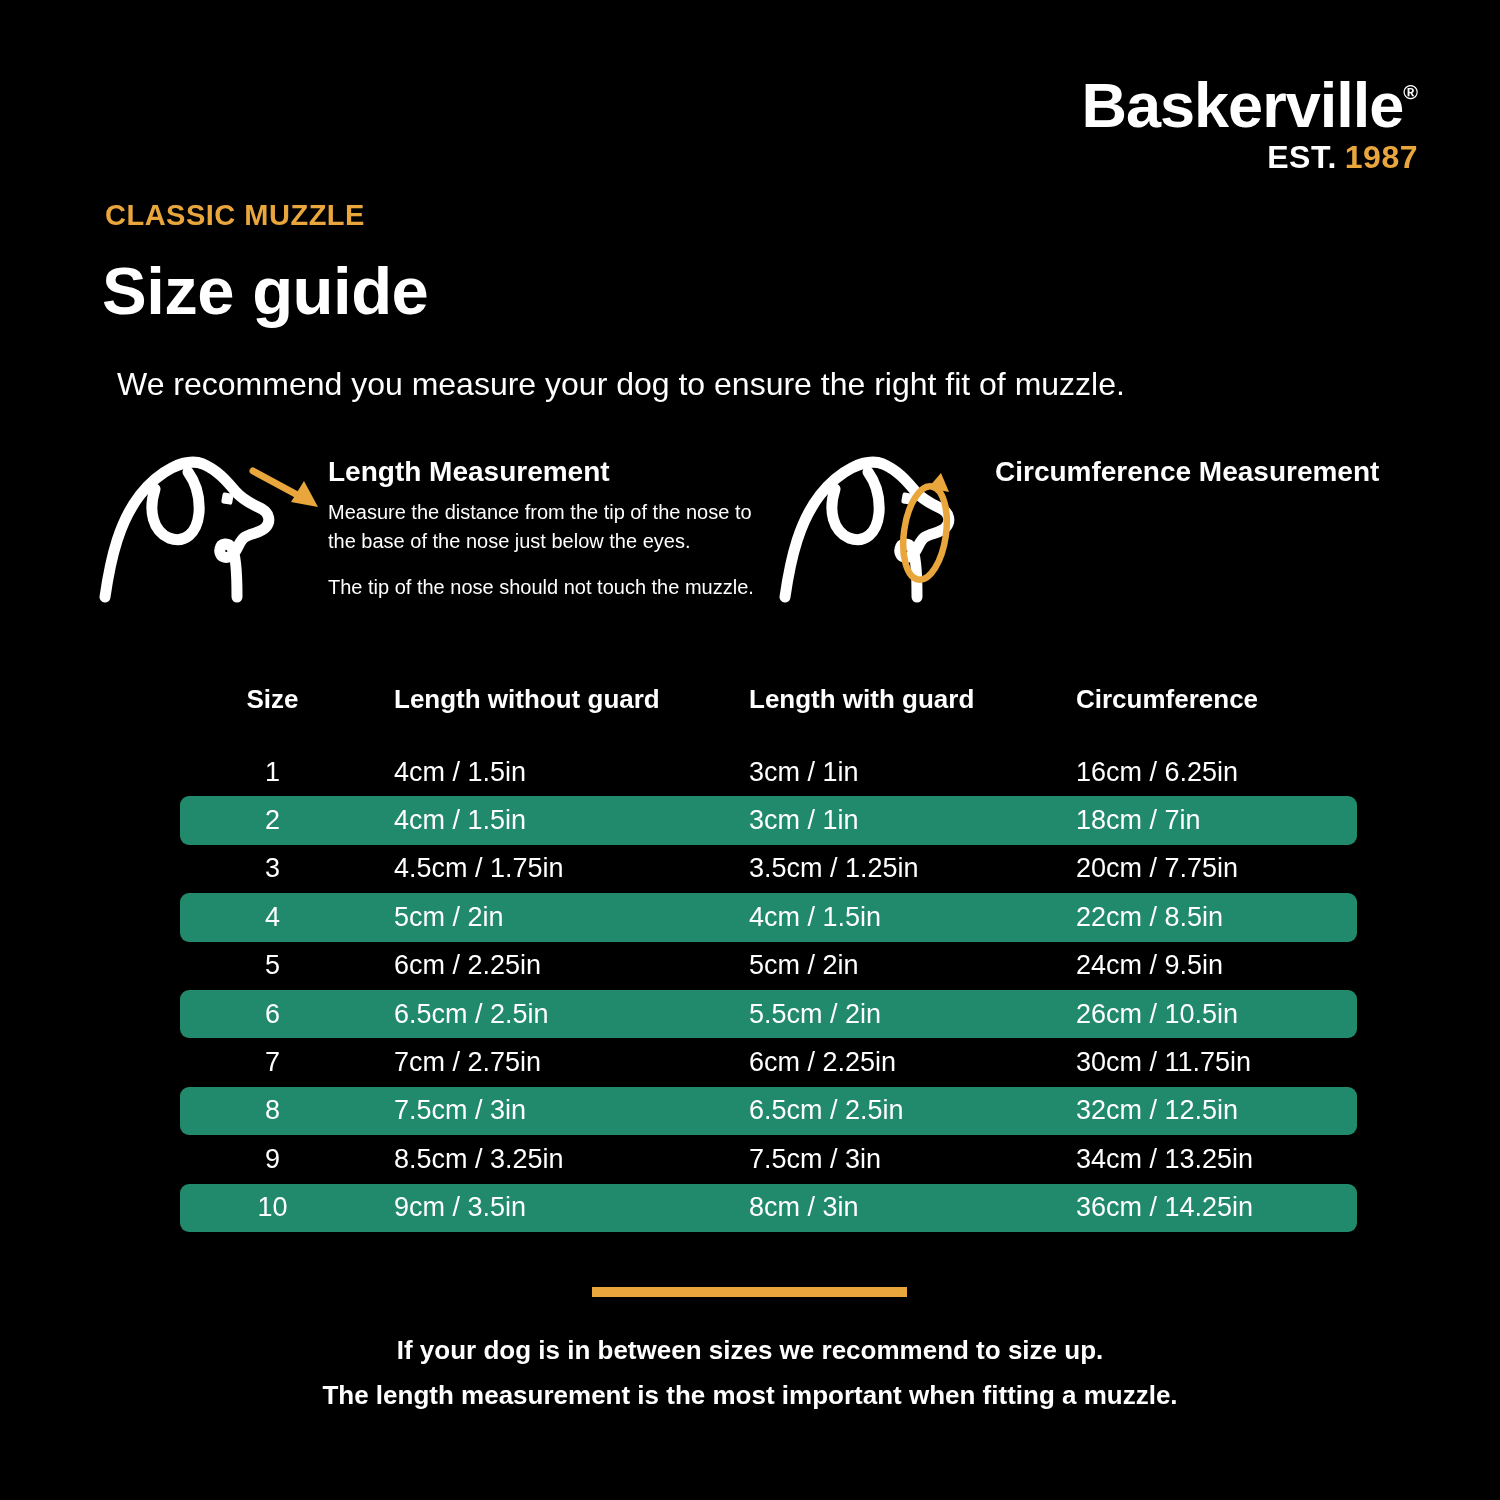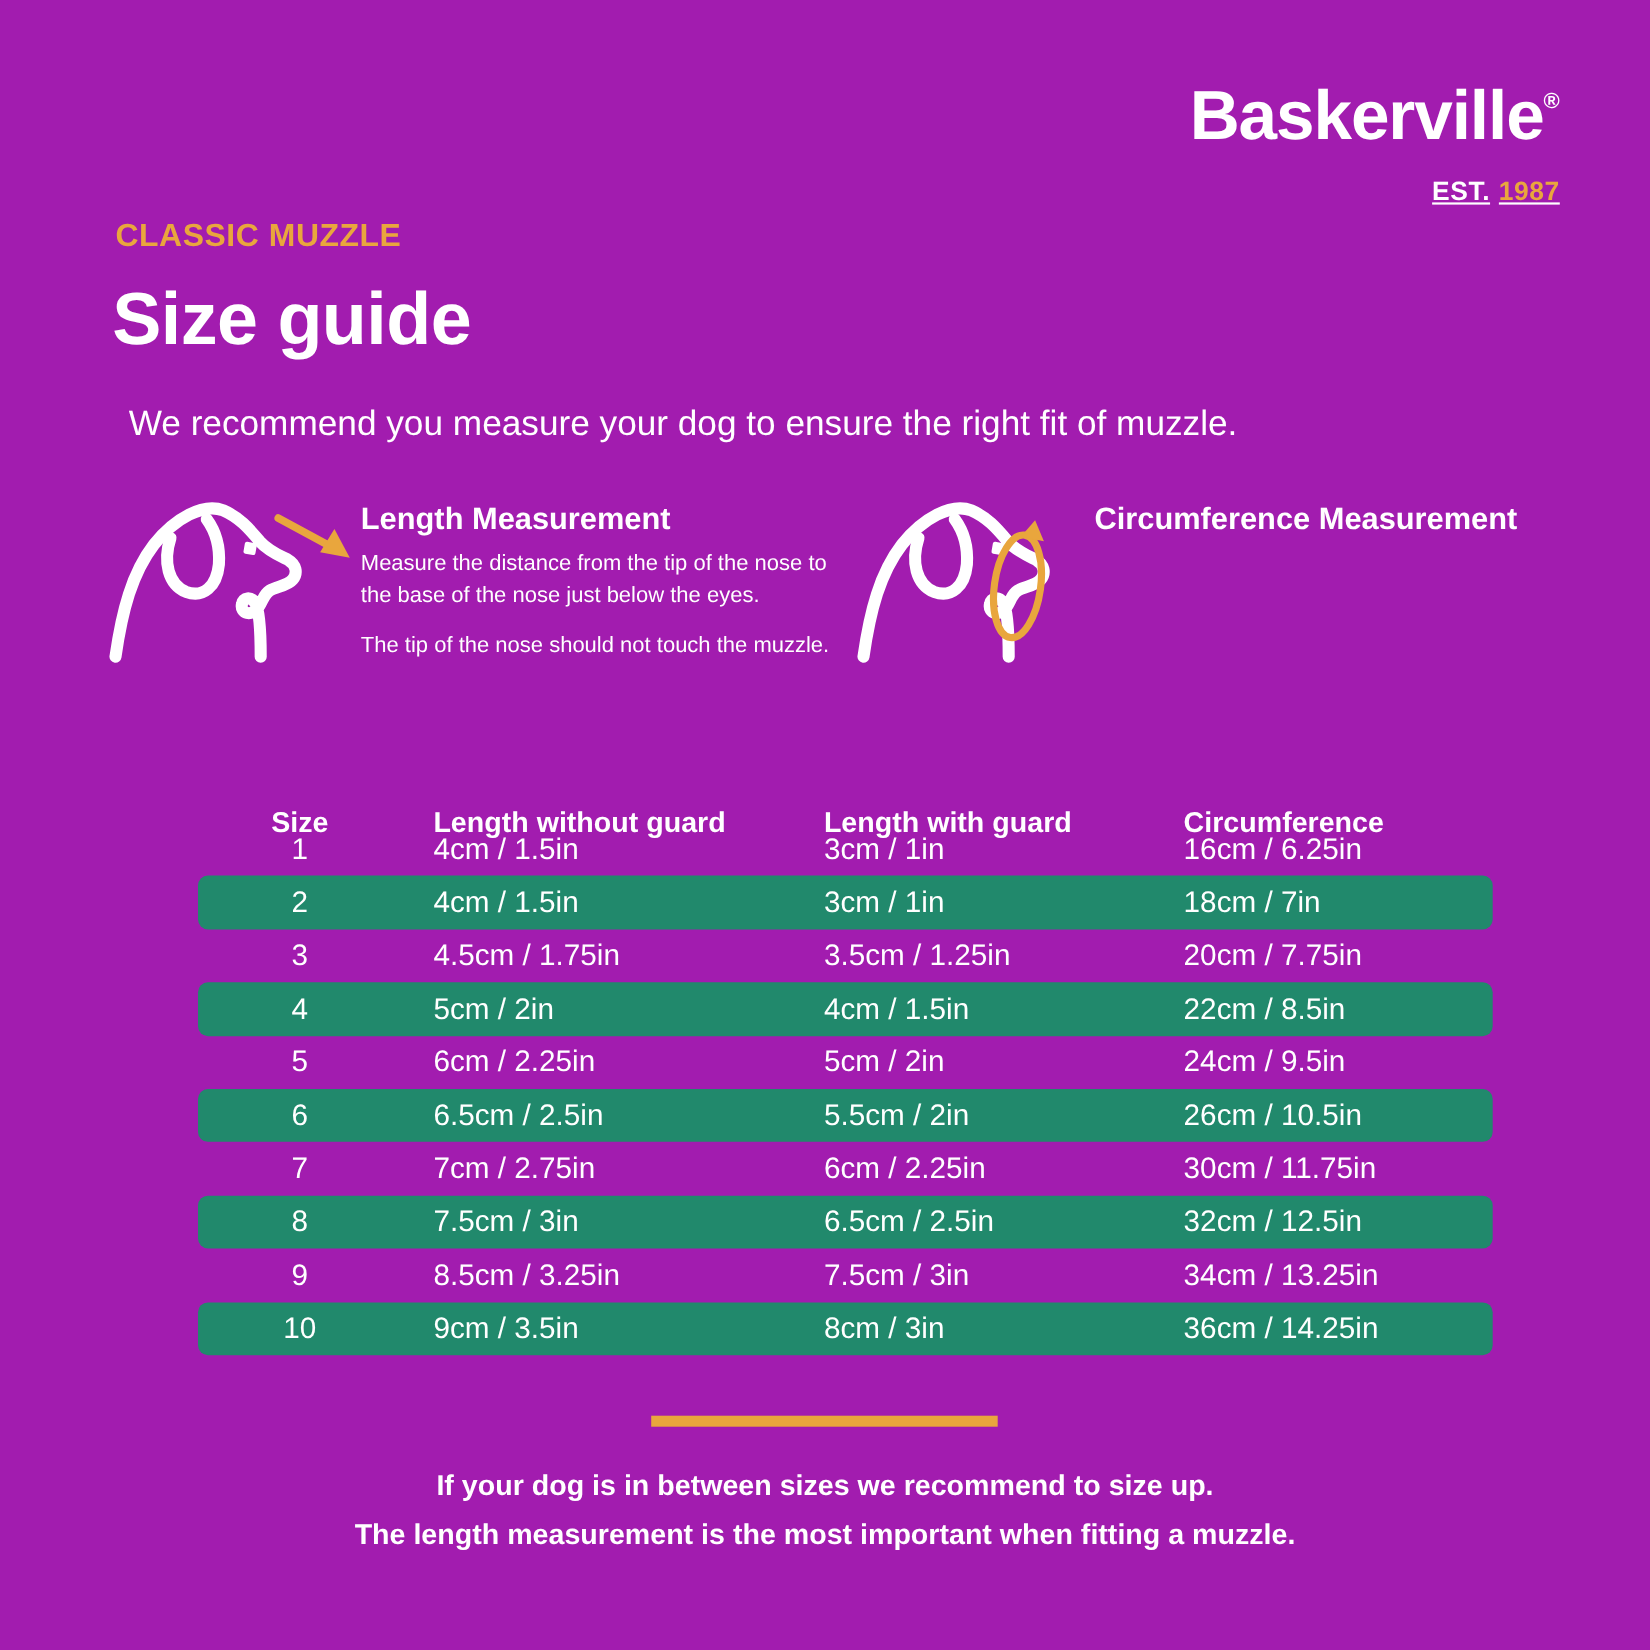--- a/index.html
+++ b/index.html
@@ -1,46 +1,46 @@
 <!DOCTYPE html>
 <html><head>
 <meta charset="utf-8">
 <style>
   html,body{margin:0;padding:0;background:#17634F;}
   .page{
     position:relative;
     width:1500px;height:1500px;
-    background:#a21caf;
+    background:#000000;
     font-family:"Liberation Sans", sans-serif;
     color:#FFFFFF;
     overflow:hidden;
   }
   
   .brand{position:absolute;top:74px;right:82px;text-align:right;}
   .brand-name{font-size:63px;font-weight:700;letter-spacing:-1px;line-height:1;}
   .brand-name sup{font-size:20px;font-weight:700;vertical-align:28px;letter-spacing:0;}
-  .brand-est{margin-top:24px;font-size:24px;font-weight:700;letter-spacing:0.5px;text-decoration:underline;}
+  .brand-est{margin-top:2px;font-size:32px;font-weight:700;letter-spacing:0.5px;}
   .brand-est .est{color:#FFFFFF;}
   .brand-est .year{color:#E9A63D;margin-left:8px;}
   
   .eyebrow{position:absolute;left:105px;top:199px;font-size:29px;font-weight:700;color:#E9A63D;letter-spacing:0.5px;}
   .title{position:absolute;left:102px;top:252px;margin:0;font-size:67px;font-weight:700;letter-spacing:-0.5px;}
   .subtitle{position:absolute;left:117px;top:366px;margin:0;font-size:32px;font-weight:400;}
   
   .measure-icon{position:absolute;top:445px;width:240px;height:165px;}
   .icon-left{left:95px;}
   .icon-right{left:775px;}
   .measure-text{position:absolute;top:456px;}
   .text-left{left:328px;width:432px;}
   .text-right{left:995px;width:425px;}
   .measure-title{font-size:28px;font-weight:700;margin:0 0 10px 0;}
   .measure-p{font-size:20px;font-weight:400;line-height:1.47;margin:0;}
   .measure-p + .measure-p{margin-top:16px;}
   
-  .table-header{position:absolute;left:180px;top:726px;width:1177px;display:grid;
+  .table-header{position:absolute;left:180px;top:678px;width:1177px;display:grid;
     grid-template-columns:185px 355px 327px 310px;align-items:center;height:42px;
     font-size:26px;font-weight:700;}
   .table-body{position:absolute;left:180px;top:748px;width:1177px;}
   .t-row{display:grid;grid-template-columns:185px 355px 327px 310px;align-items:center;
     height:48.4px;font-size:27px;font-weight:400;}
   .t-row.highlight{background:#21896C;border-radius:9px;}
   .c0{text-align:center;}
   .c1,.c2,.c3{padding-left:29px;}
   .table-header .c1,.table-header .c2,.table-header .c3{padding-left:29px;}
   

